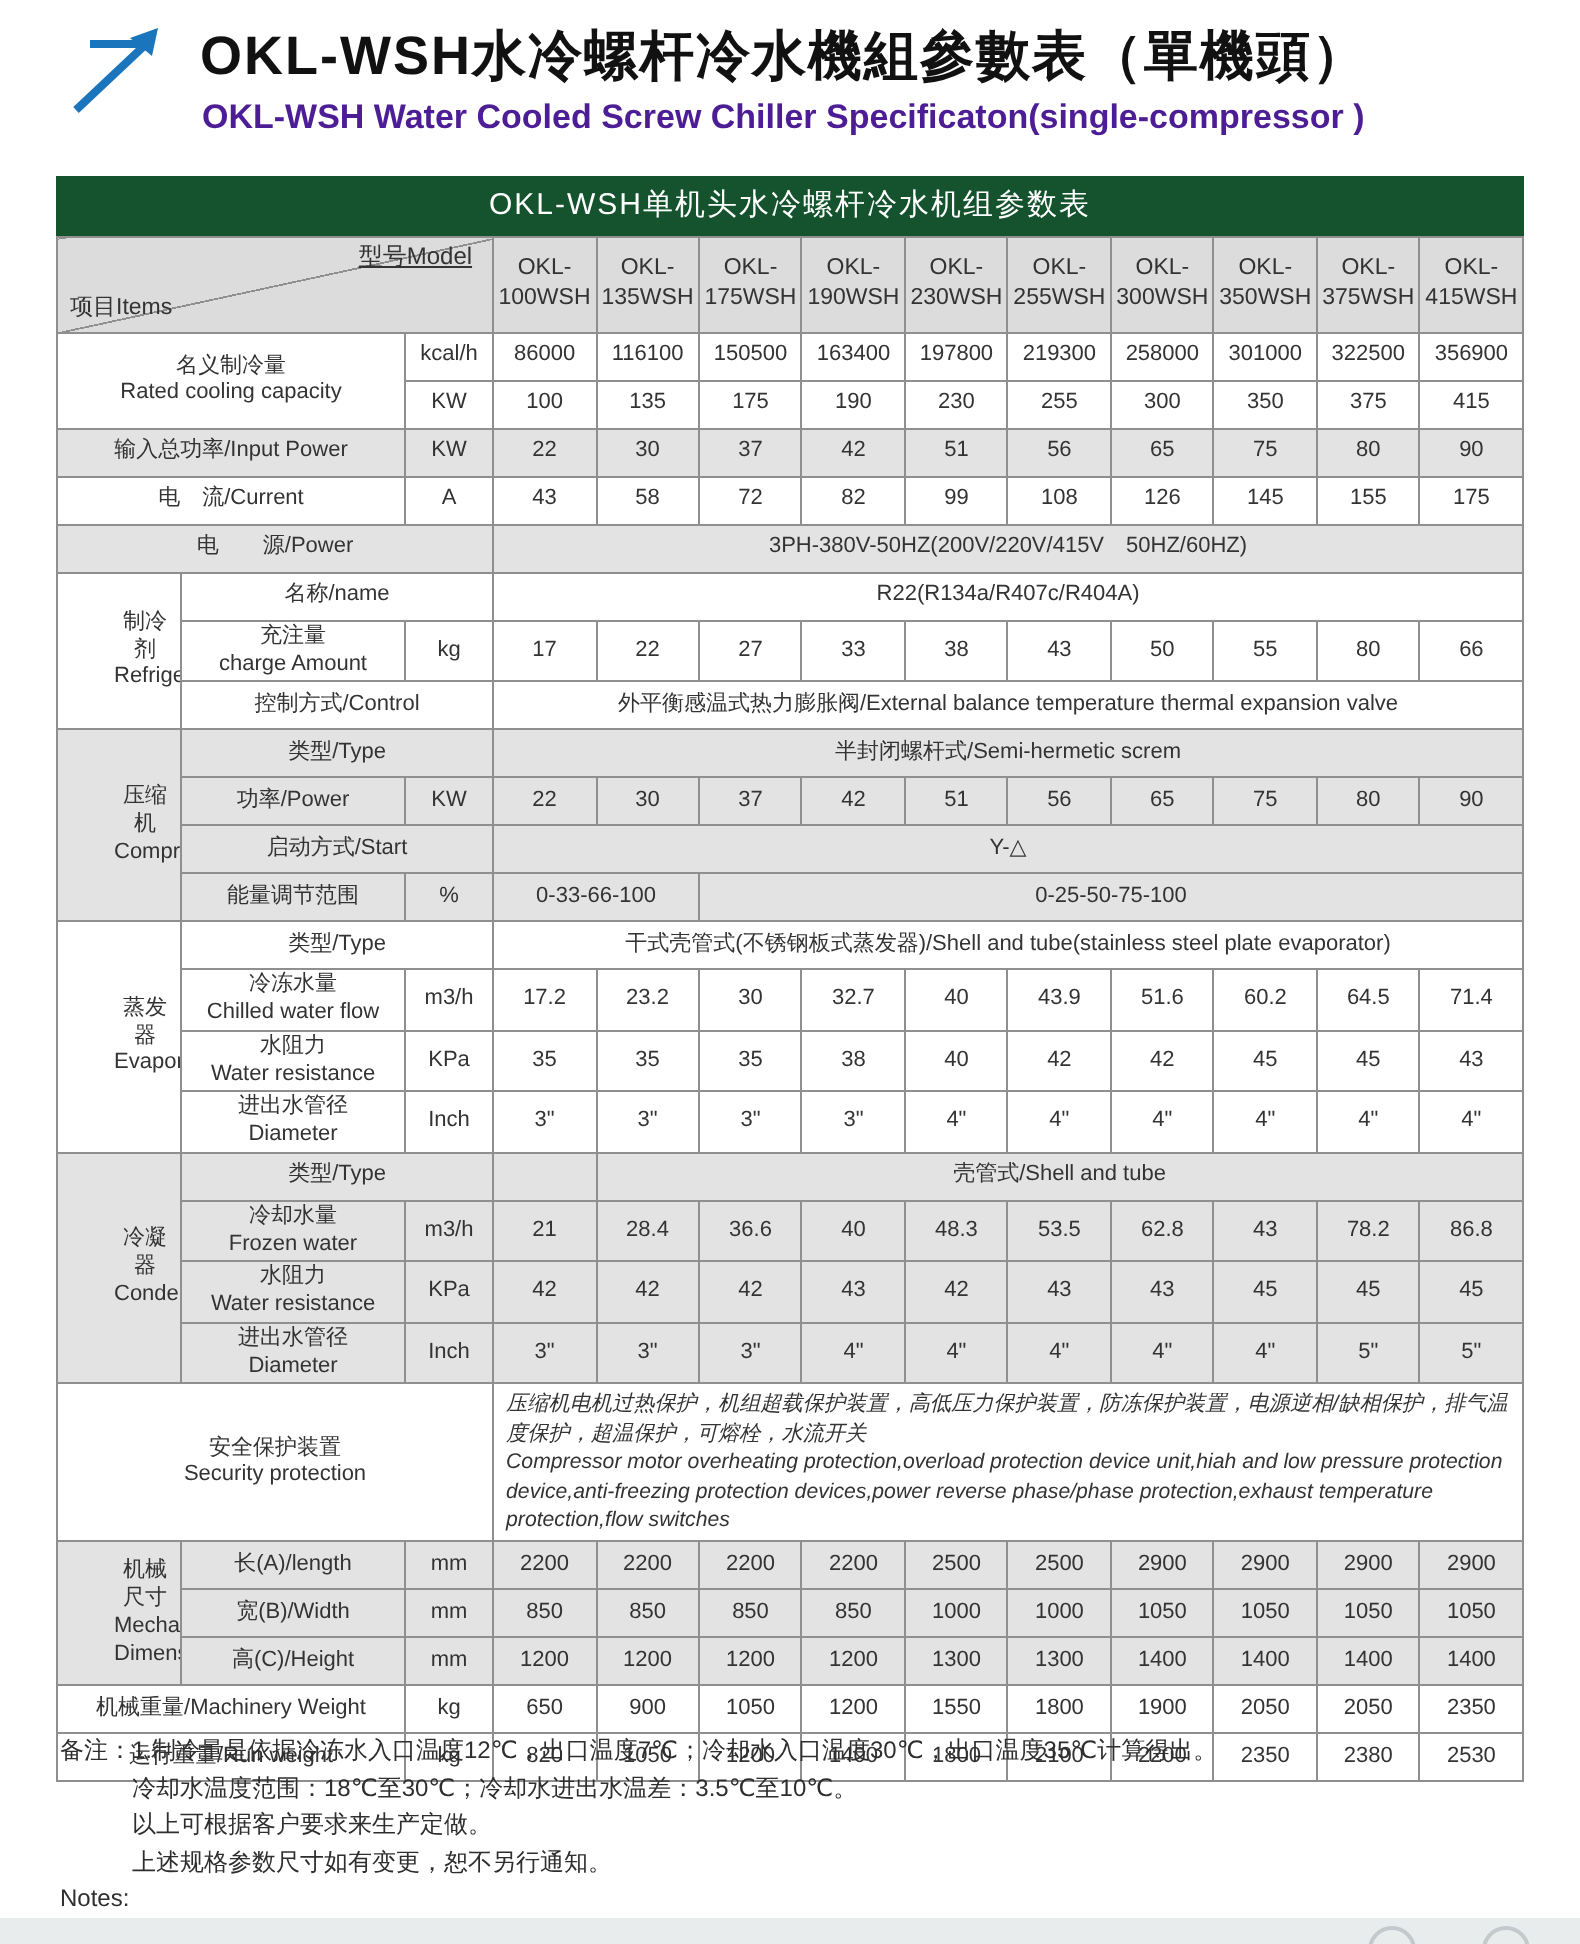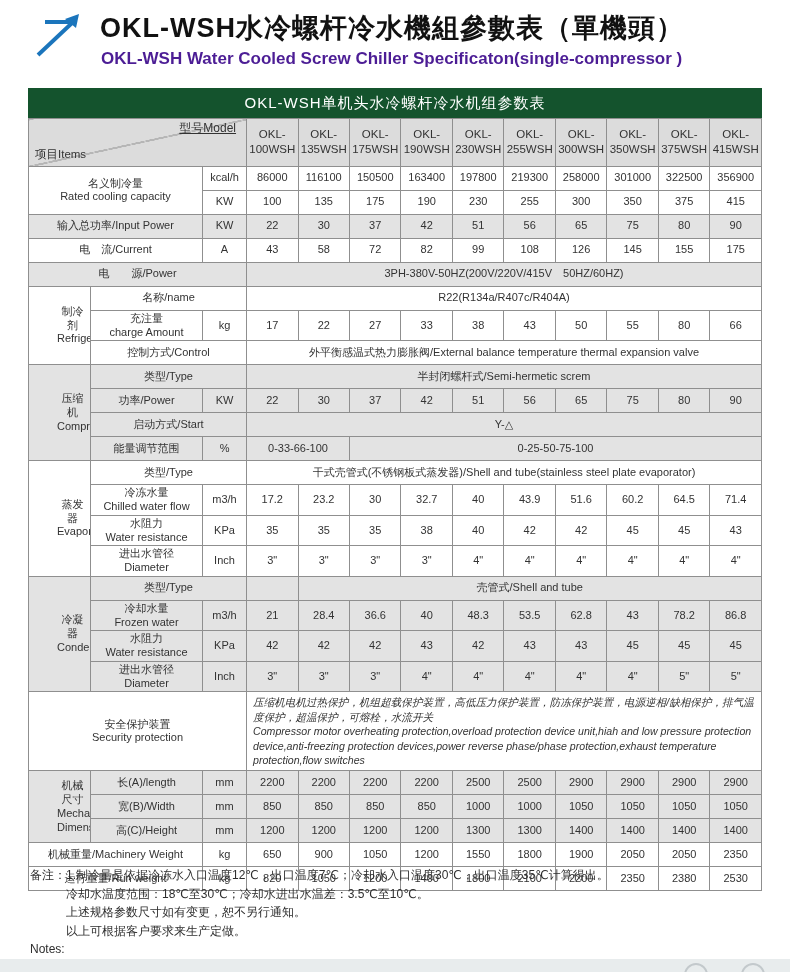--- a/index.html
+++ b/index.html
@@ -413,18 +413,18 @@
           <td class="value-cell">2100</td>
           <td class="value-cell">2200</td>
           <td class="value-cell">2350</td>
           <td class="value-cell">2380</td>
           <td class="value-cell">2530</td>
         </tr>
       </tbody>
   </table>
 </div>
 
-<div class="notes" id="notes"><div>备注：1.制冷量是依据冷冻水入口温度12℃，出口温度7℃；冷却水入口温度30℃，出口温度35℃计算得出。</div><div>　　　冷却水温度范围：18℃至30℃；冷却水进出水温差：3.5℃至10℃。</div><div>　　　上述规格参数尺寸如有变更，恕不另行通知。</div><div>　　　以上可根据客户要求来生产定做。</div><div>Notes:</div></div>
+<div class="notes" id="notes"><div>备注：1.制冷量是依据冷冻水入口温度12℃，出口温度7℃；冷却水入口温度30℃，出口温度35℃计算得出。</div><div>　　　冷却水温度范围：18℃至30℃；冷却水进出水温差：3.5℃至10℃。</div><div>　　　以上可根据客户要求来生产定做。</div><div>　　　上述规格参数尺寸如有变更，恕不另行通知。</div><div>Notes:</div></div>
 
 <div class="bottom-strip">
   <div class="strip-arc" style="left:684px;"></div>
   <div class="strip-arc" style="left:741px;"></div>
 </div>
 
 </body></html>

